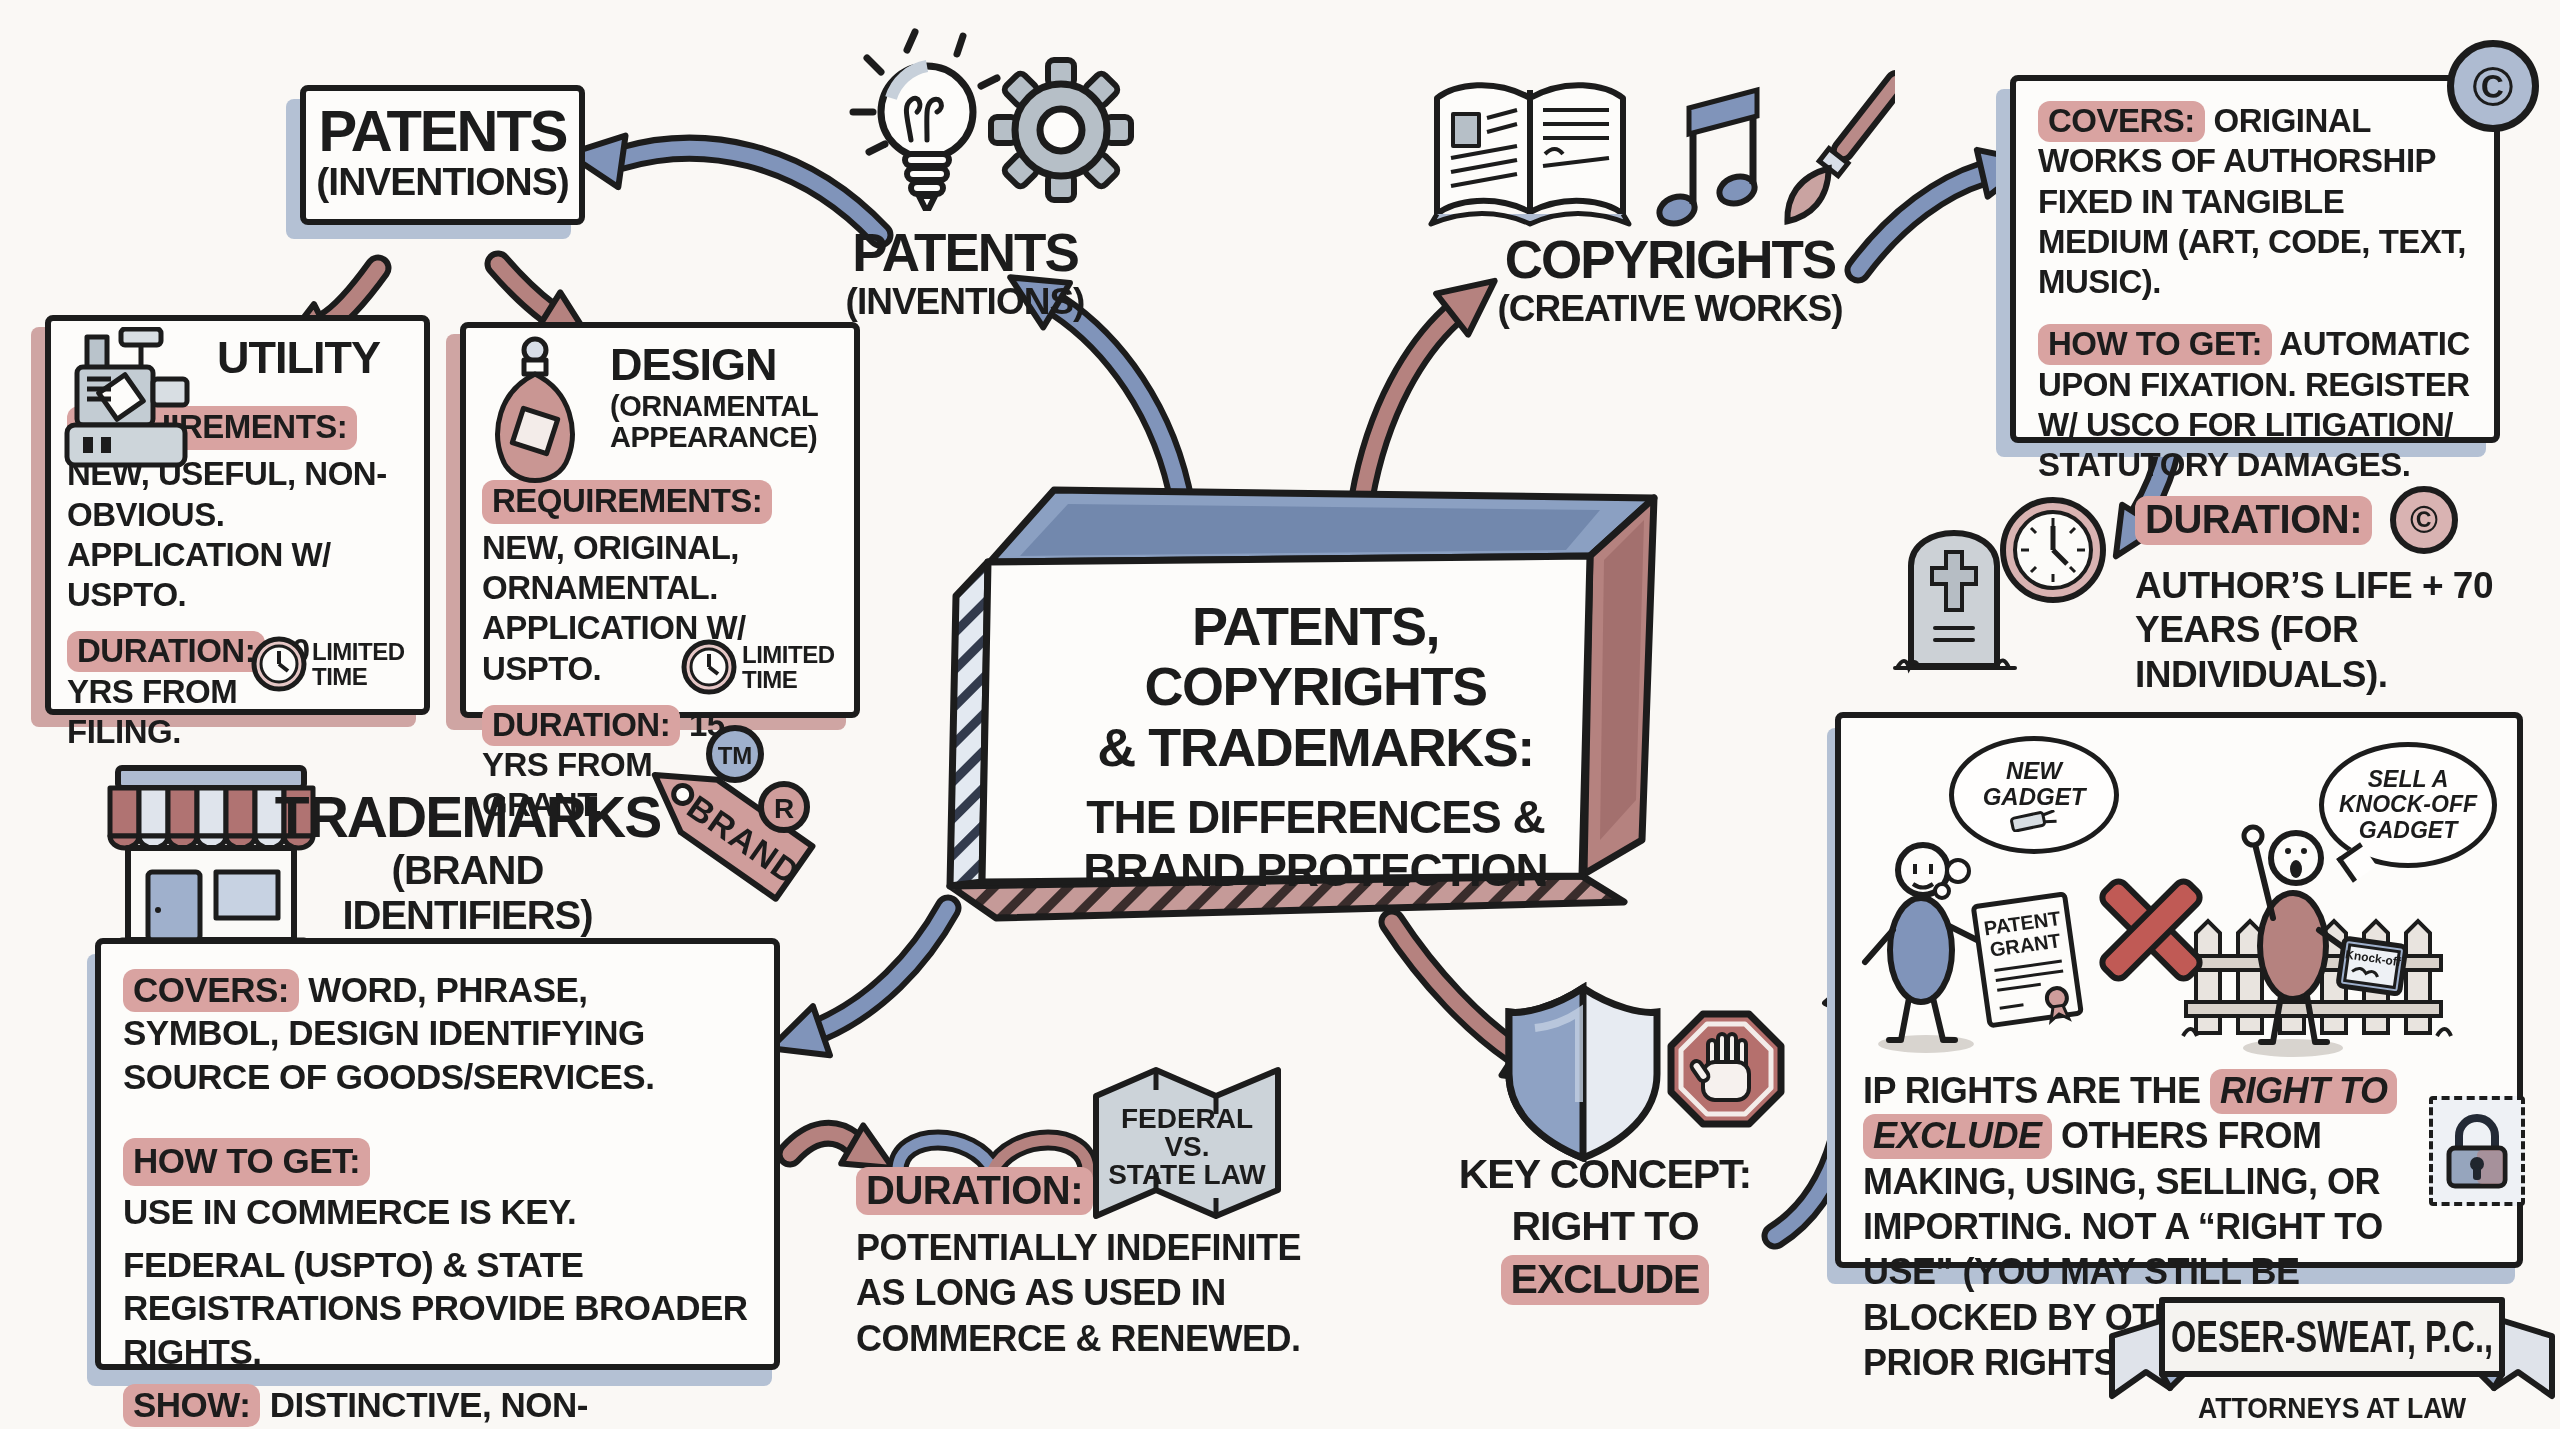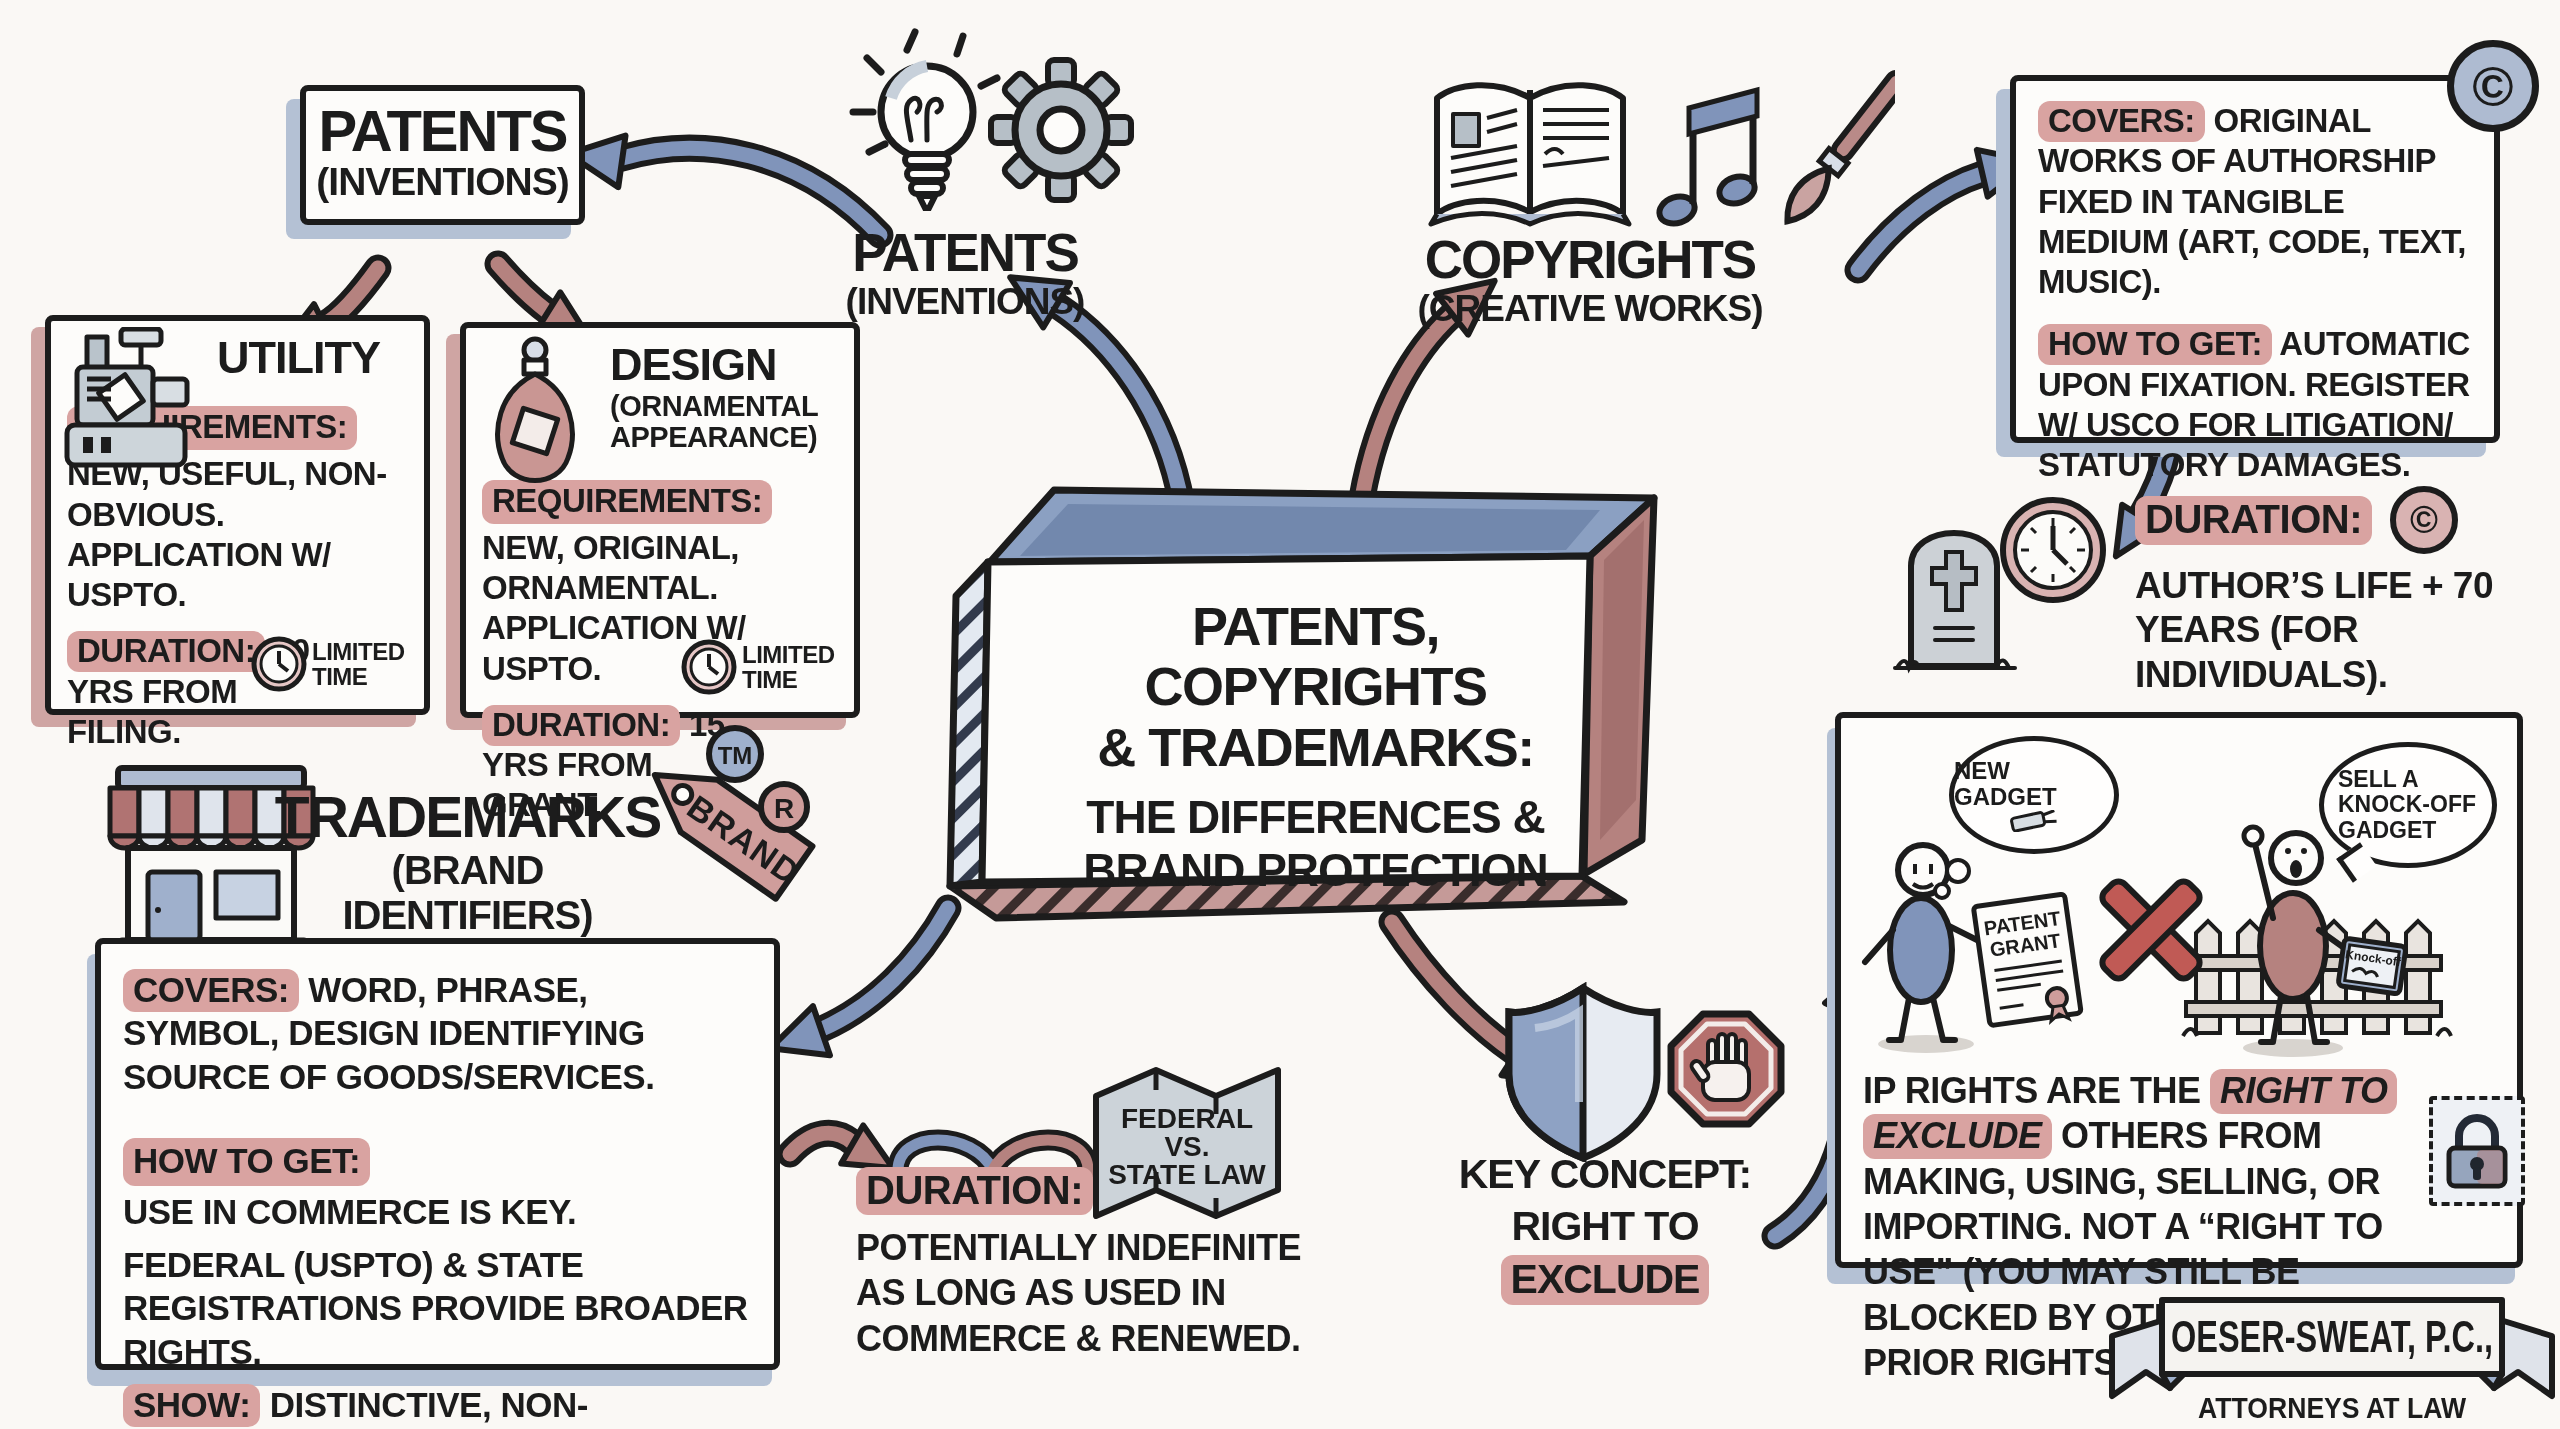--- a/index.html
+++ b/index.html
@@ -24,21 +24,21 @@
   .body35{font-size:35px;line-height:1.24;letter-spacing:-0.5px;}
   .body36{font-size:36px;line-height:1.26;letter-spacing:-0.5px;}
   .body37{font-size:37px;line-height:1.2;letter-spacing:-0.5px;}
   .lab40{font-size:40px;letter-spacing:-0.5px;}
   .limited{font-size:24px;line-height:1.05;letter-spacing:-0.5px;}
   .cb-title-l{font-size:54px;letter-spacing:-1.5px;line-height:1.12;}
   .cb-title-s{font-size:46px;letter-spacing:-1px;line-height:1.14;}
   .key-line{font-size:41px;letter-spacing:-1px;line-height:1.28;}
   .bubble{position:absolute;background:#fffefd;border:5px solid #1c1c1c;border-radius:50%;
           display:flex;flex-direction:column;align-items:center;justify-content:center;
-          text-align:left;font-size:24px;line-height:1.1;box-sizing:border-box;}
+          text-align:center;font-size:24px;line-height:1.1;box-sizing:border-box;font-style:italic;}
   .dotc{position:absolute;background:#fffefd;border:4px solid #1c1c1c;border-radius:50%;}
   .tailsq{position:absolute;width:24px;height:24px;background:#fffefd;border-left:5px solid #1c1c1c;border-bottom:5px solid #1c1c1c;transform:rotate(55deg);}
   .aOut{fill:none;stroke:#1c1c1c;stroke-width:27;stroke-linecap:round;}
   .aIn{fill:none;stroke-width:15;stroke-linecap:round;}
   .aHead{stroke:#1c1c1c;stroke-width:6;stroke-linejoin:round;}
   svg text{font-family:"Liberation Sans","DejaVu Sans",sans-serif;font-weight:bold;fill:#1c1c1c;}
   .padlock-frame{border:4px dashed #1c1c1c;border-radius:4px;display:flex;align-items:center;justify-content:center;background:#eef1f5;}
 </style>
 </head>
 <body>
@@ -304,21 +304,21 @@
       <line x1="268" y1="142" x2="268" y2="50" stroke-width="7"></line>
       <line x1="328" y1="122" x2="328" y2="32" stroke-width="7"></line>
       <polygon points="264,46 332,28 332,54 264,72" stroke-width="5"></polygon>
     </g>
     <g transform="rotate(38 410 100)">
       <rect x="400" y="-10" width="18" height="105" rx="9" fill="#b98a88" stroke="#1c1c1c" stroke-width="6"></rect>
       <rect x="397" y="93" width="24" height="16" fill="#d8dee8" stroke="#1c1c1c" stroke-width="5"></rect>
       <path d="M409,109 C390,134 394,158 409,176 C424,158 428,134 409,109 Z" fill="#c9a3a1" stroke="#1c1c1c" stroke-width="6"></path>
     </g>
   </svg>
-  <div class="abs ctr" style="left:1415px;top:232px;width:350px;">
+  <div class="abs ctr" style="left:1495px;top:232px;width:350px;">
     <div class="hub-title">COPYRIGHTS</div>
     <div class="hub-sub">(CREATIVE WORKS)</div>
   </div>
 
   <div class="abs panel sh-blue" style="left:2010px;top:75px;width:490px;height:368px;padding:20px 22px;">
     <p class="body33">
       <span class="pill">COVERS:</span>
       <span>ORIGINAL WORKS OF AUTHORSHIP FIXED IN TANGIBLE MEDIUM (ART, CODE, TEXT, MUSIC).</span>
     </p>
     <p class="body33" style="margin-top:22px;">

